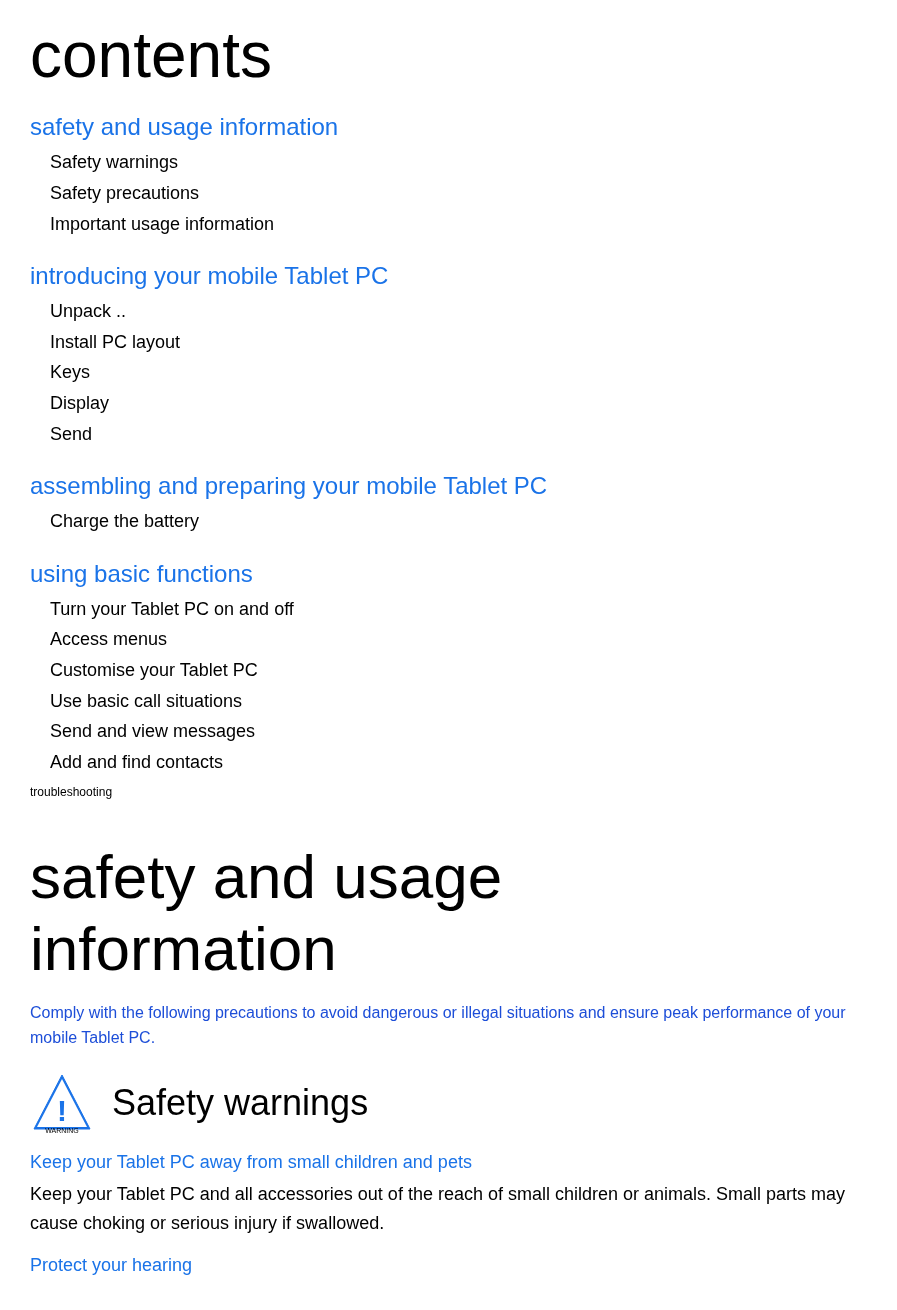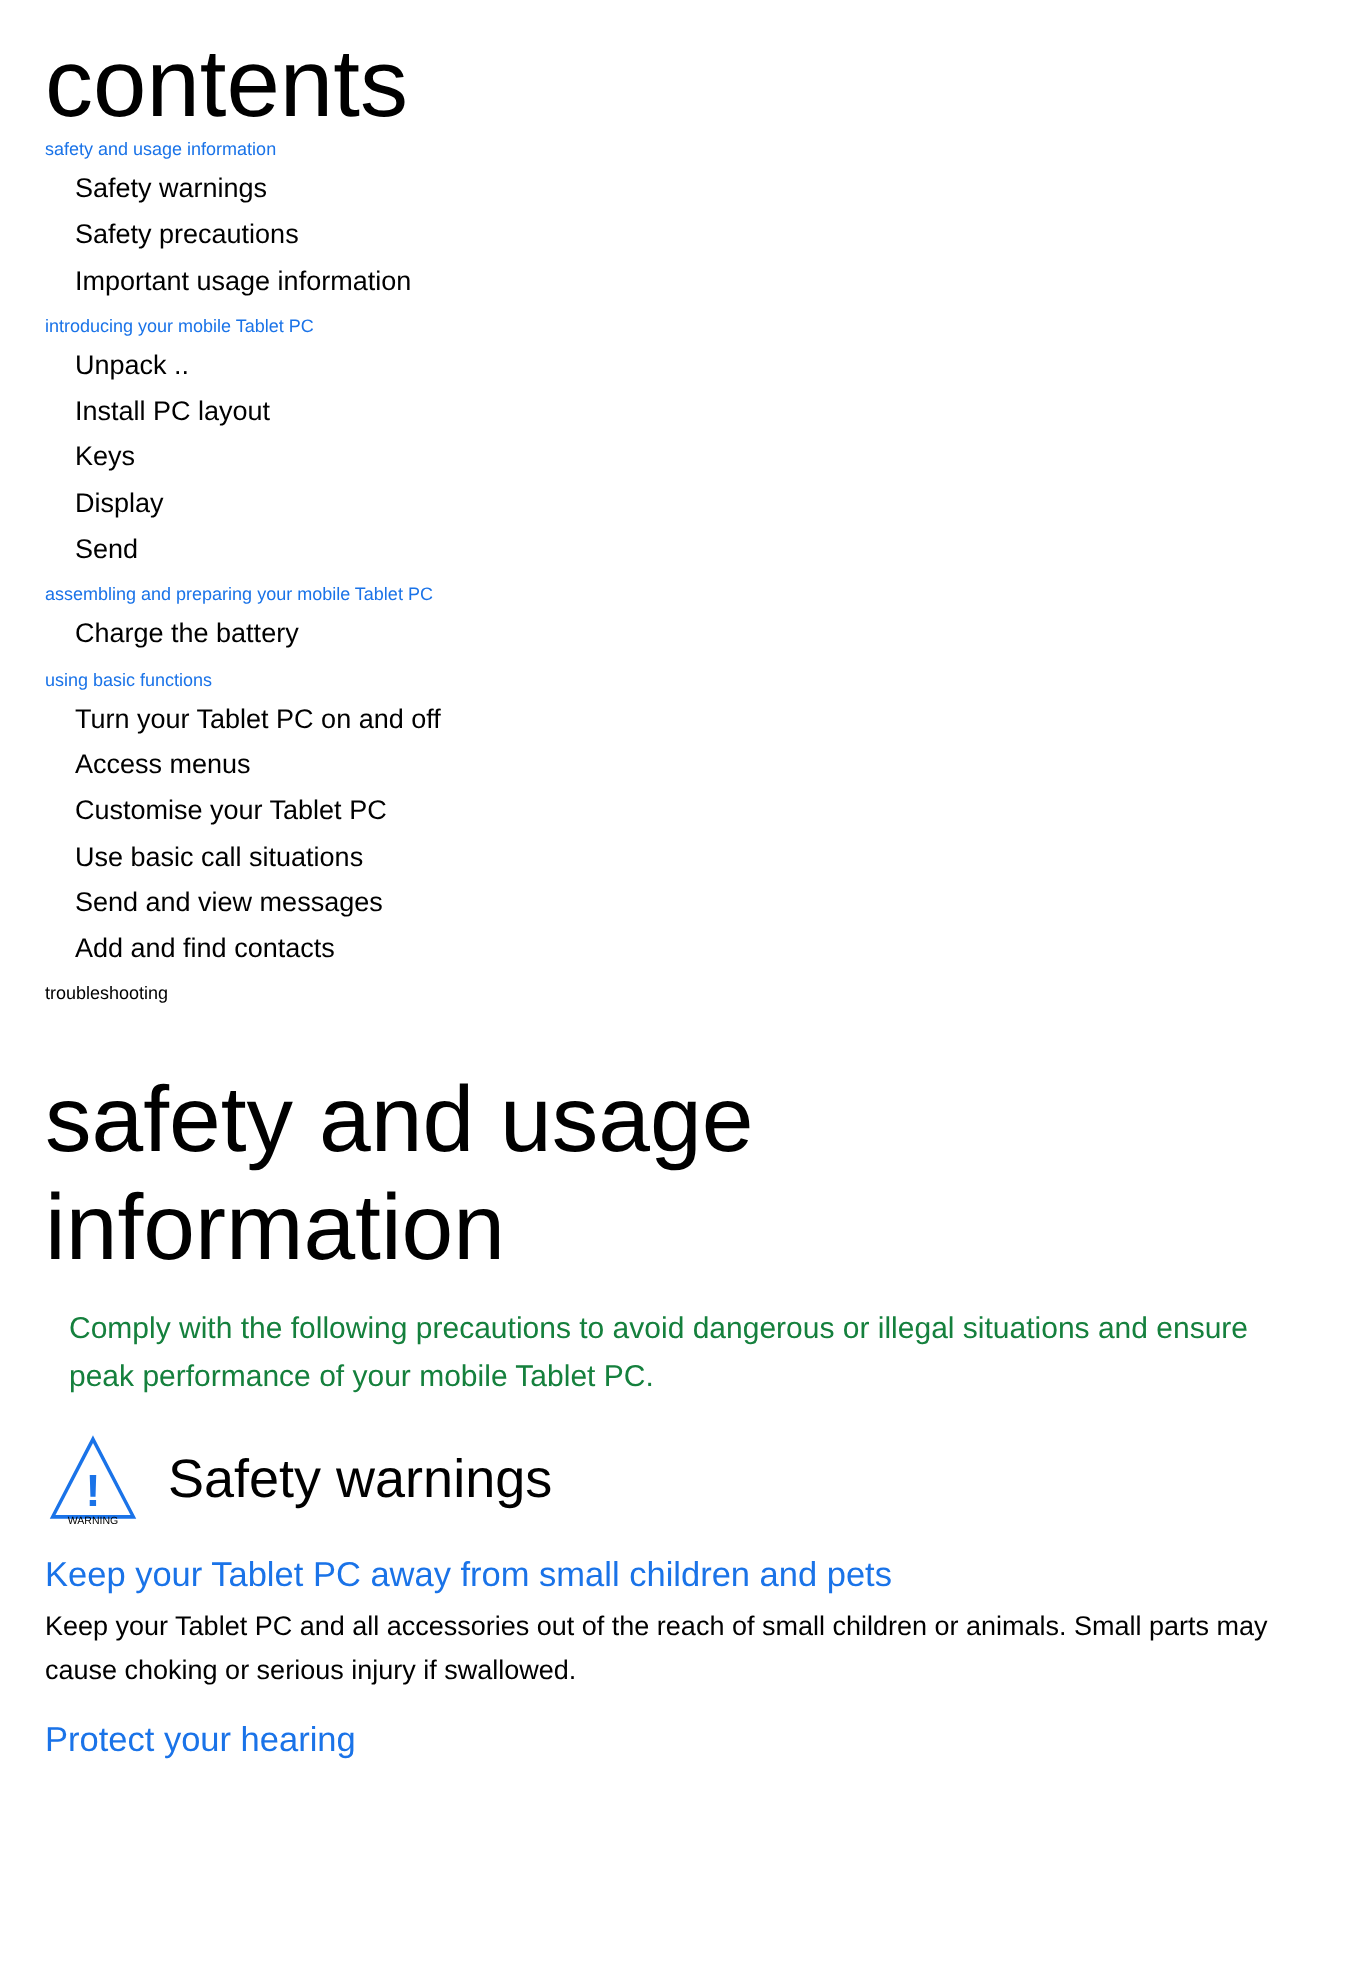--- a/index.html
+++ b/index.html
@@ -16,66 +16,65 @@
       padding: 20px 30px;
       line-height: 1.5;
     }
     .page-title {
       font-size: 64px;
       font-weight: normal;
       line-height: 1.1;
     }
     .section-header {
       color: #1a73e8;
-      font-size: 12px;
-      margin-top: 0;
+      font-size: 24px;
+      margin-top: 19px;
       margin-bottom: 2px;
     }
     .toc-item {
       margin-left: 20px;
       font-size: 18px;
       color: #000;
       line-height: 1.7;
     }
     .toc-block {
       margin-bottom: 6px;
     }
     .section-title-large {
       font-size: 62px;
       font-weight: normal;
       margin-top: 40px;
       margin-bottom: 16px;
       line-height: 1.15;
     }
     .body-text {
-      font-size: 20px;
-      color: #15803d;
+      font-size: 16px;
+      color: #1d4ed8;
       margin-bottom: 20px;
       line-height: 1.6;
-      margin-left: 16px;
     }
     .warning-block {
       display: flex;
       align-items: center;
       margin: 20px 0 10px 0;
     }
     .warning-icon {
       width: 64px;
       height: 64px;
       margin-right: 18px;
       flex-shrink: 0;
     }
     .warning-title {
       font-size: 36px;
       font-weight: normal;
       color: #000;
     }
     .sub-section-header {
       color: #1a73e8;
-      font-size: 23px;
+      font-size: 18px;
       margin-top: 14px;
       margin-bottom: 4px;
     }
     .sub-body-text {
       font-size: 18px;
       color: #000;
       line-height: 1.6;
     }
     .troubleshooting-link {
       color: #000000;

